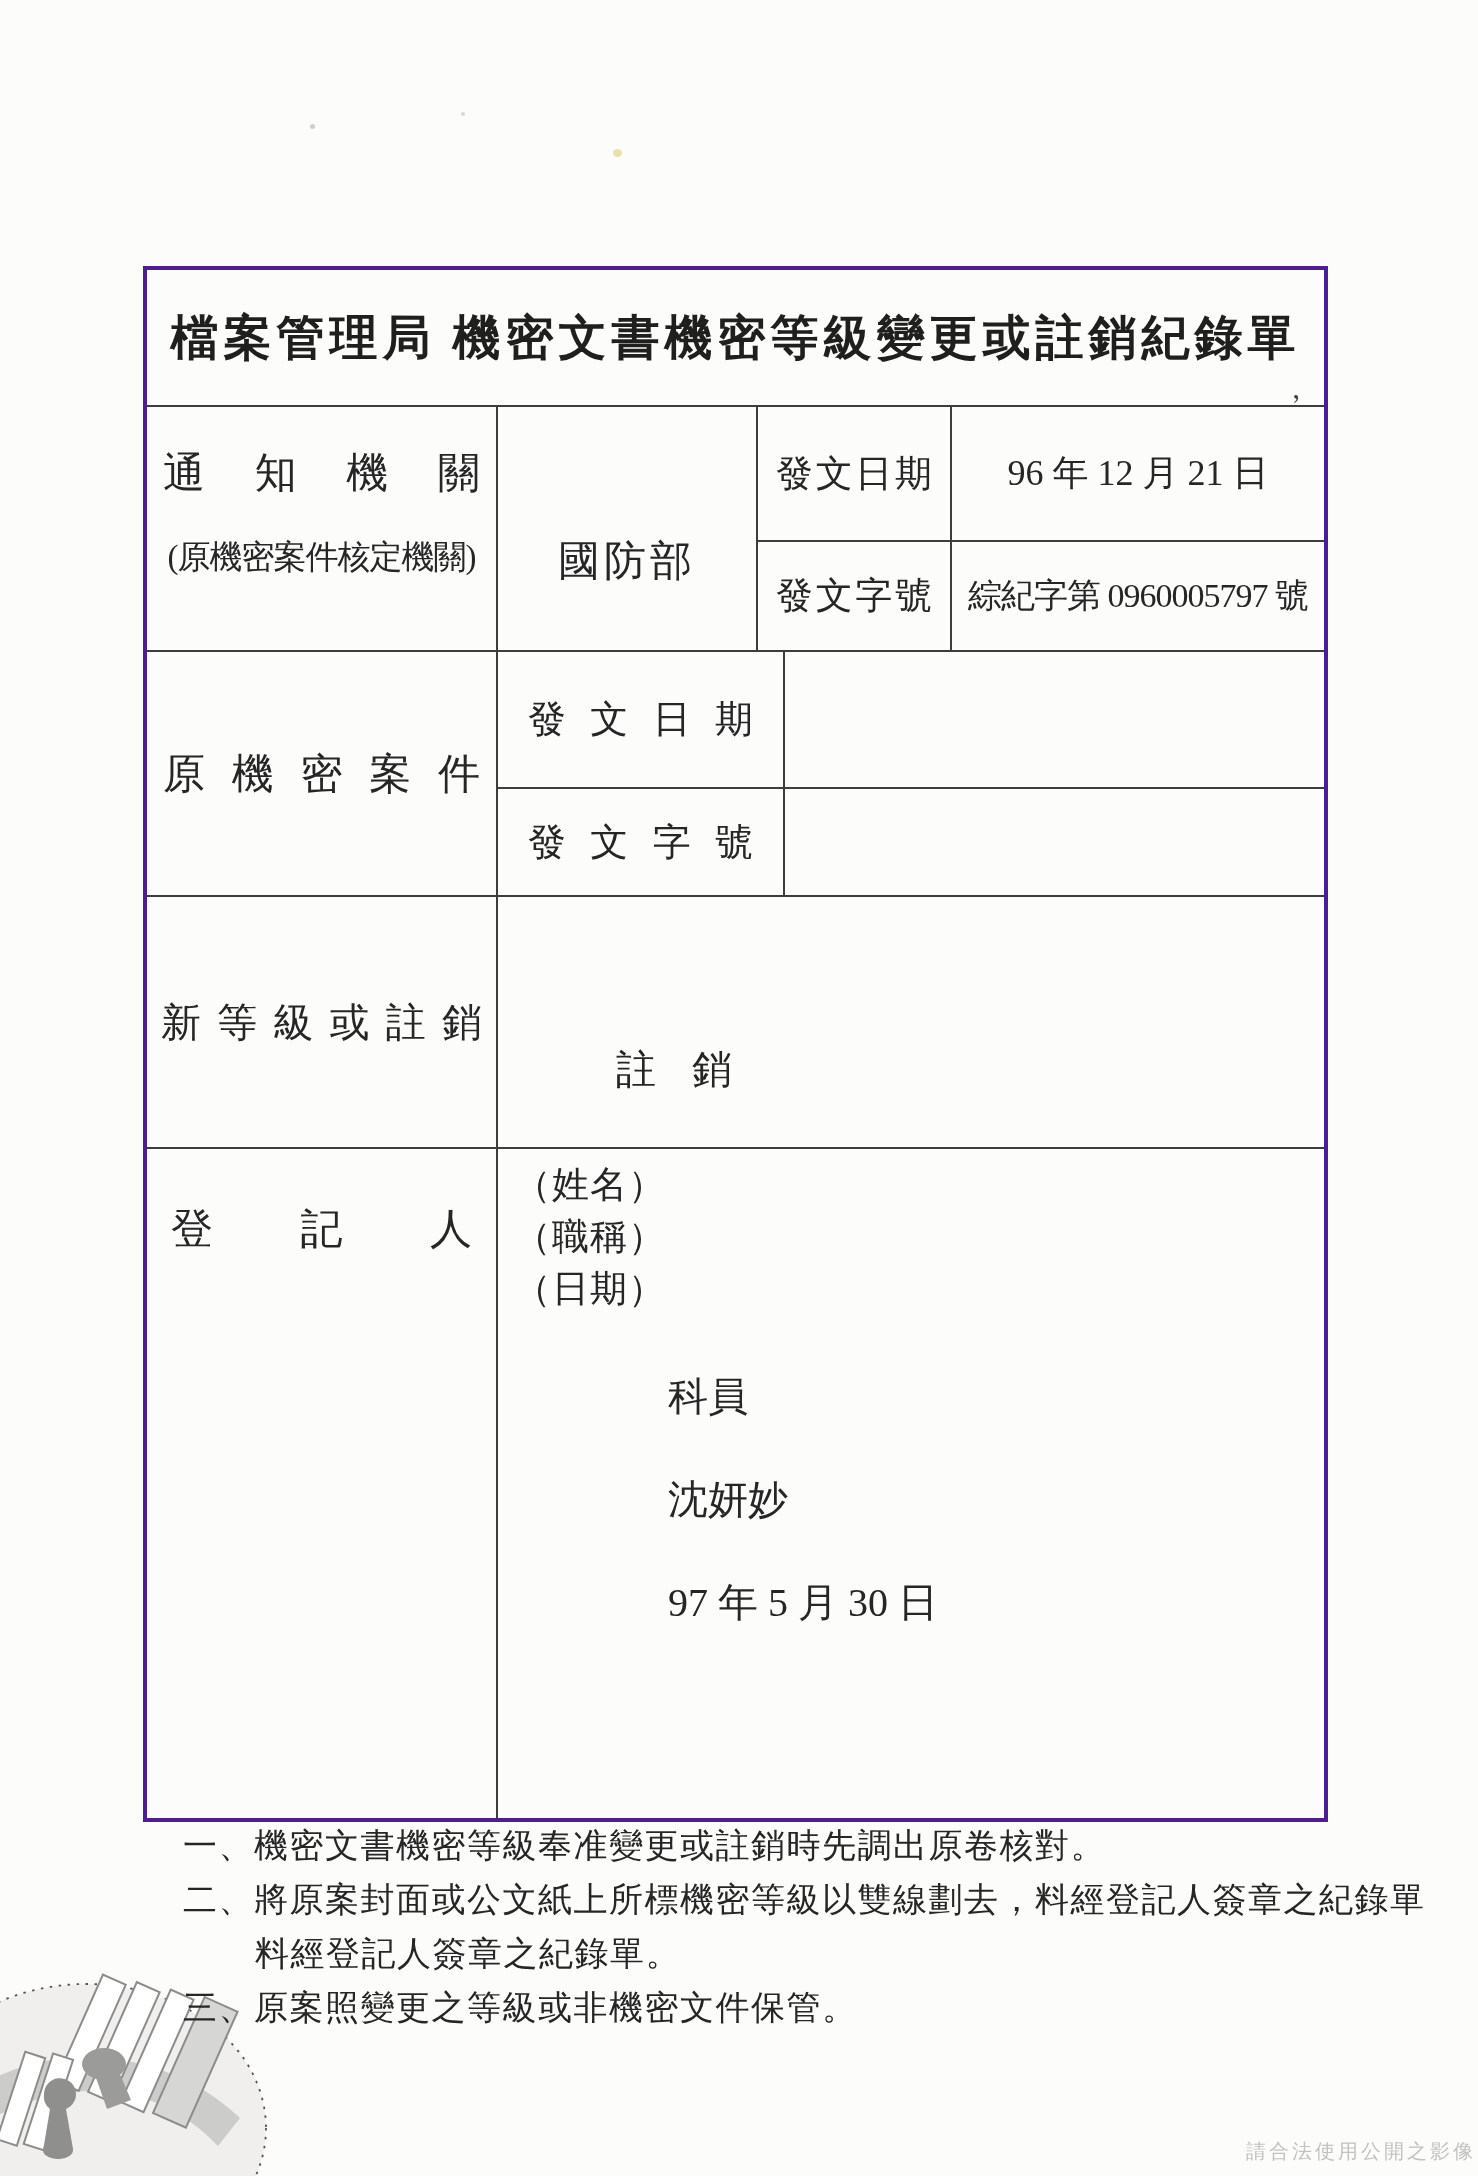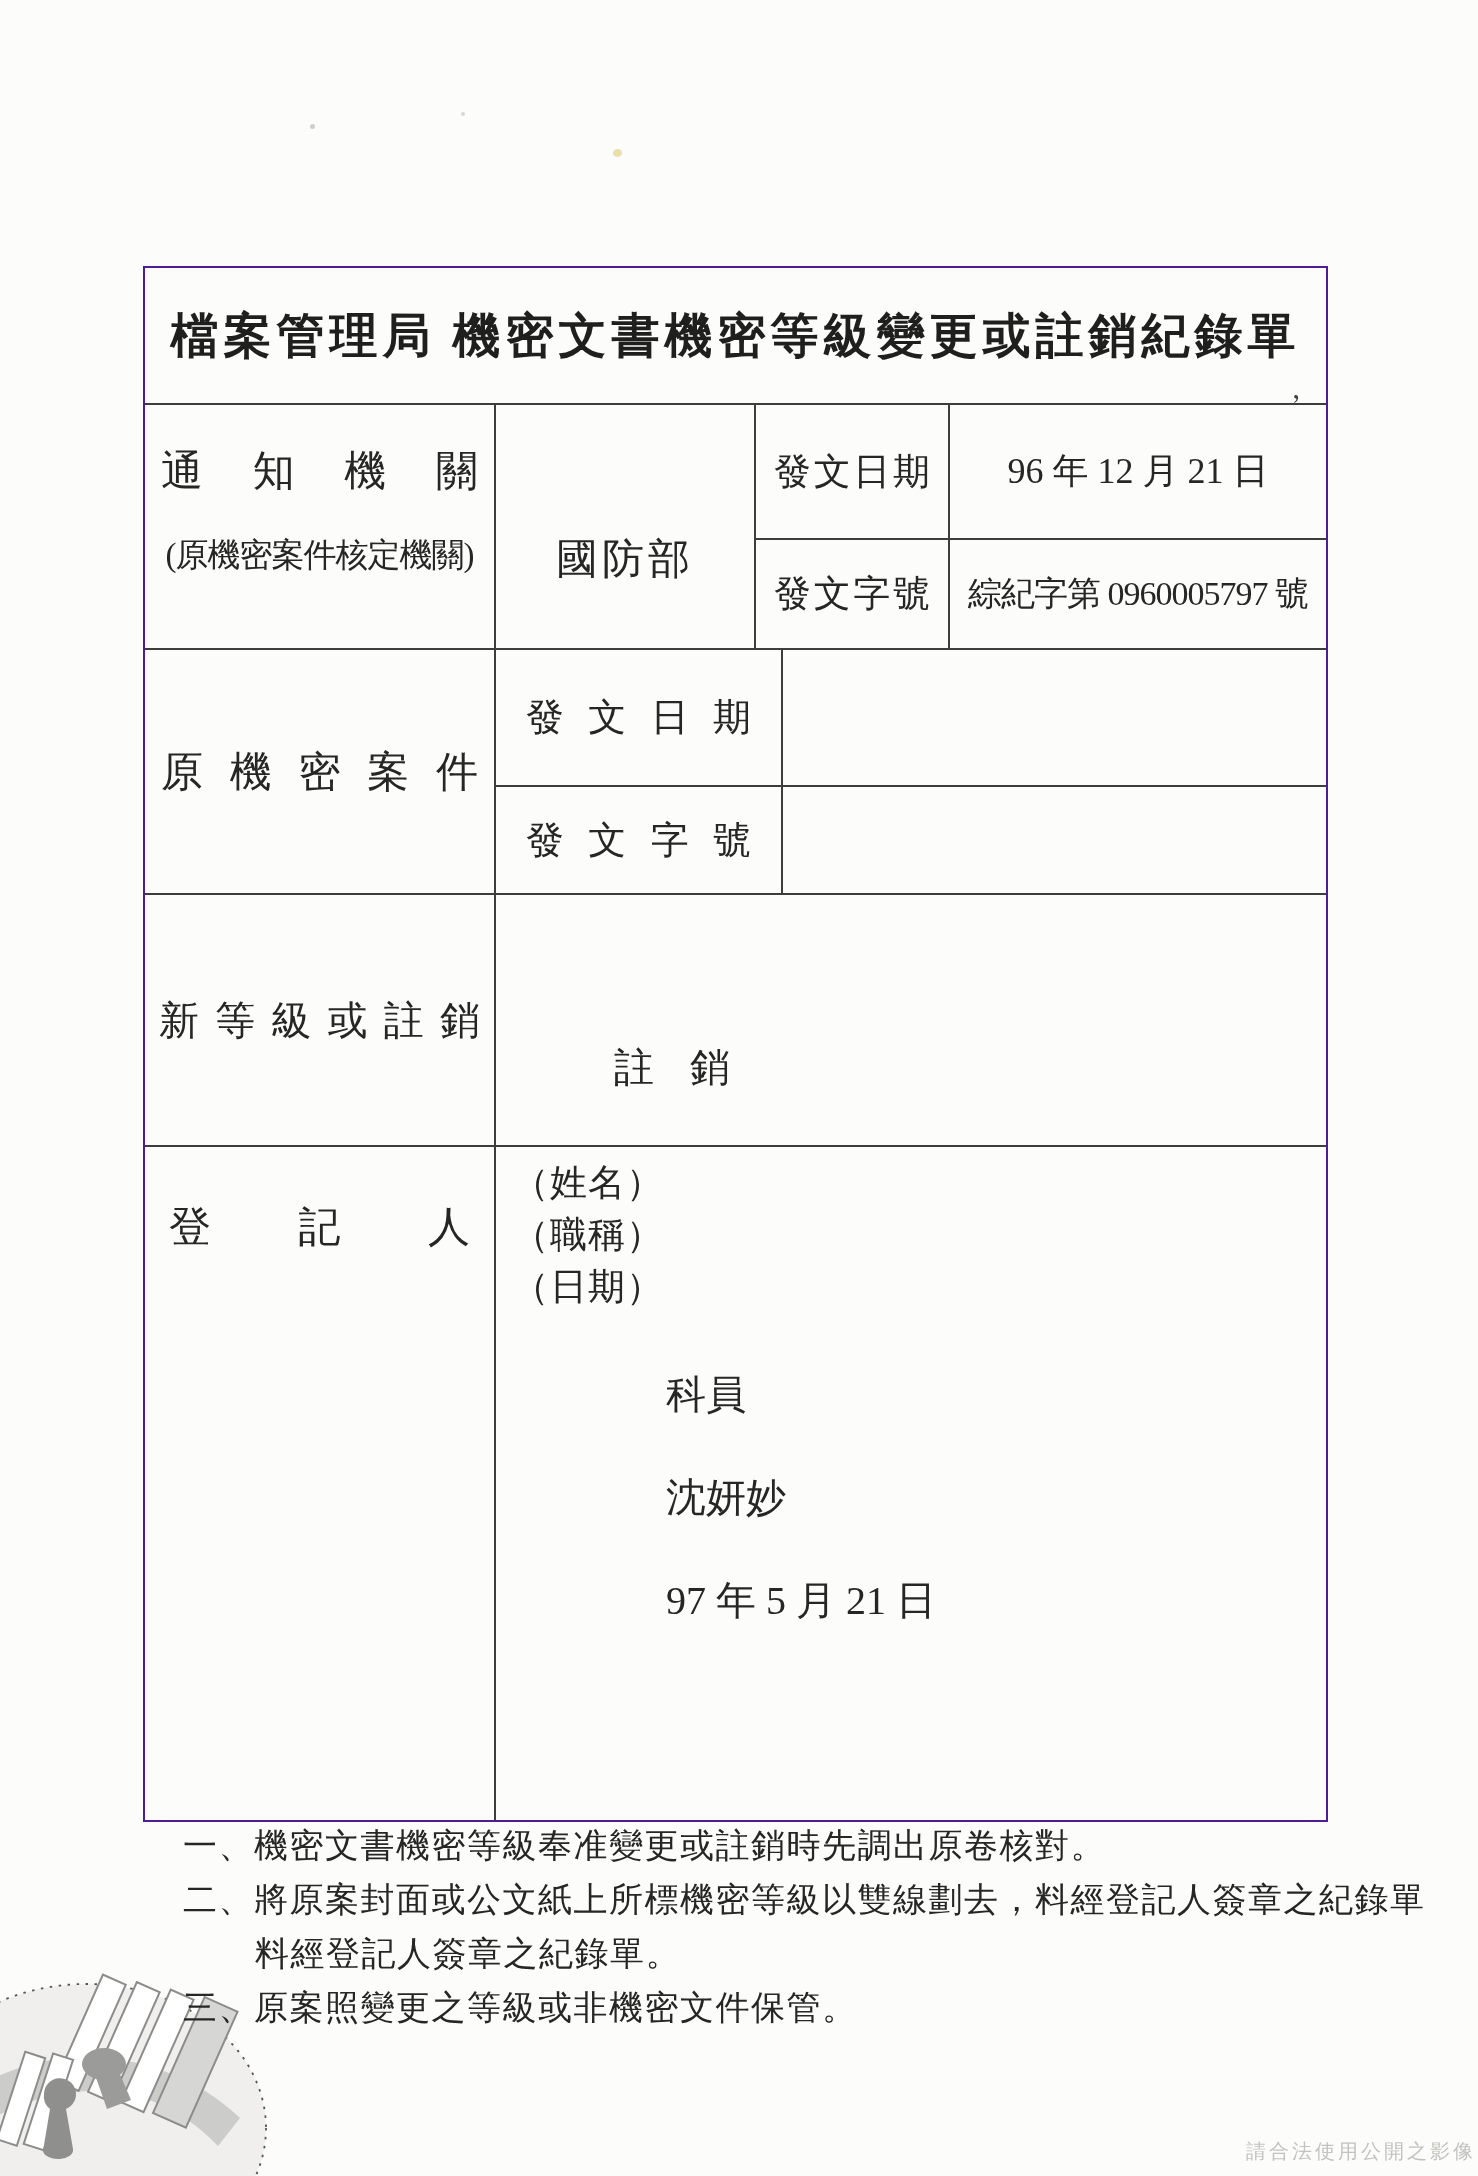--- a/index.html
+++ b/index.html
@@ -7,21 +7,21 @@
     width:1478px;height:2176px;position:relative;overflow:hidden;
     background:#fcfcfa;
     font-family:"Liberation Serif","DejaVu Serif",serif;
     color:#262626;
   }
   .page{position:absolute;inset:0;overflow:hidden;}
 
   
   .form-table{
     position:absolute;left:143px;top:266px;width:1185px;height:1556px;
-    border:2px solid #4c1d95;box-sizing:border-box;
+    border:4px solid #4c1d95;box-sizing:border-box;
     display:flex;flex-direction:column;background:transparent;
   }
   .form-table *{box-sizing:border-box;}
   .title-row{
     height:137px;border-bottom:2px solid #3d3d3b;
     display:flex;align-items:center;justify-content:center;
   }
   .title-row span{
     font-size:48px;font-weight:600;letter-spacing:5px;color:#1f1f1d;white-space:pre;
   }
@@ -210,21 +210,21 @@
             <span>人</span>
           </div>
       </div>
       <div class="reg-content">
         <div class="paren-line">（姓名）</div>
         <div class="paren-line">（職稱）</div>
         <div class="paren-line">（日期）</div>
         <div class="entries">
           <div>科員</div>
           <div>沈妍妙</div>
-          <div>97 年 5 月 21 日</div>
+          <div>97 年 5 月 30 日</div>
         </div>
       </div>
     </div>
   </div>
 
   <div class="stray-mark">’</div>
 
   <div class="notes">
     <div class="note-line">一、機密文書機密等級奉准變更或註銷時先調出原卷核對。</div>
     <div class="note-line">二、將原案封面或公文紙上所標機密等級以雙線劃去，料經登記人簽章之紀錄單</div>

